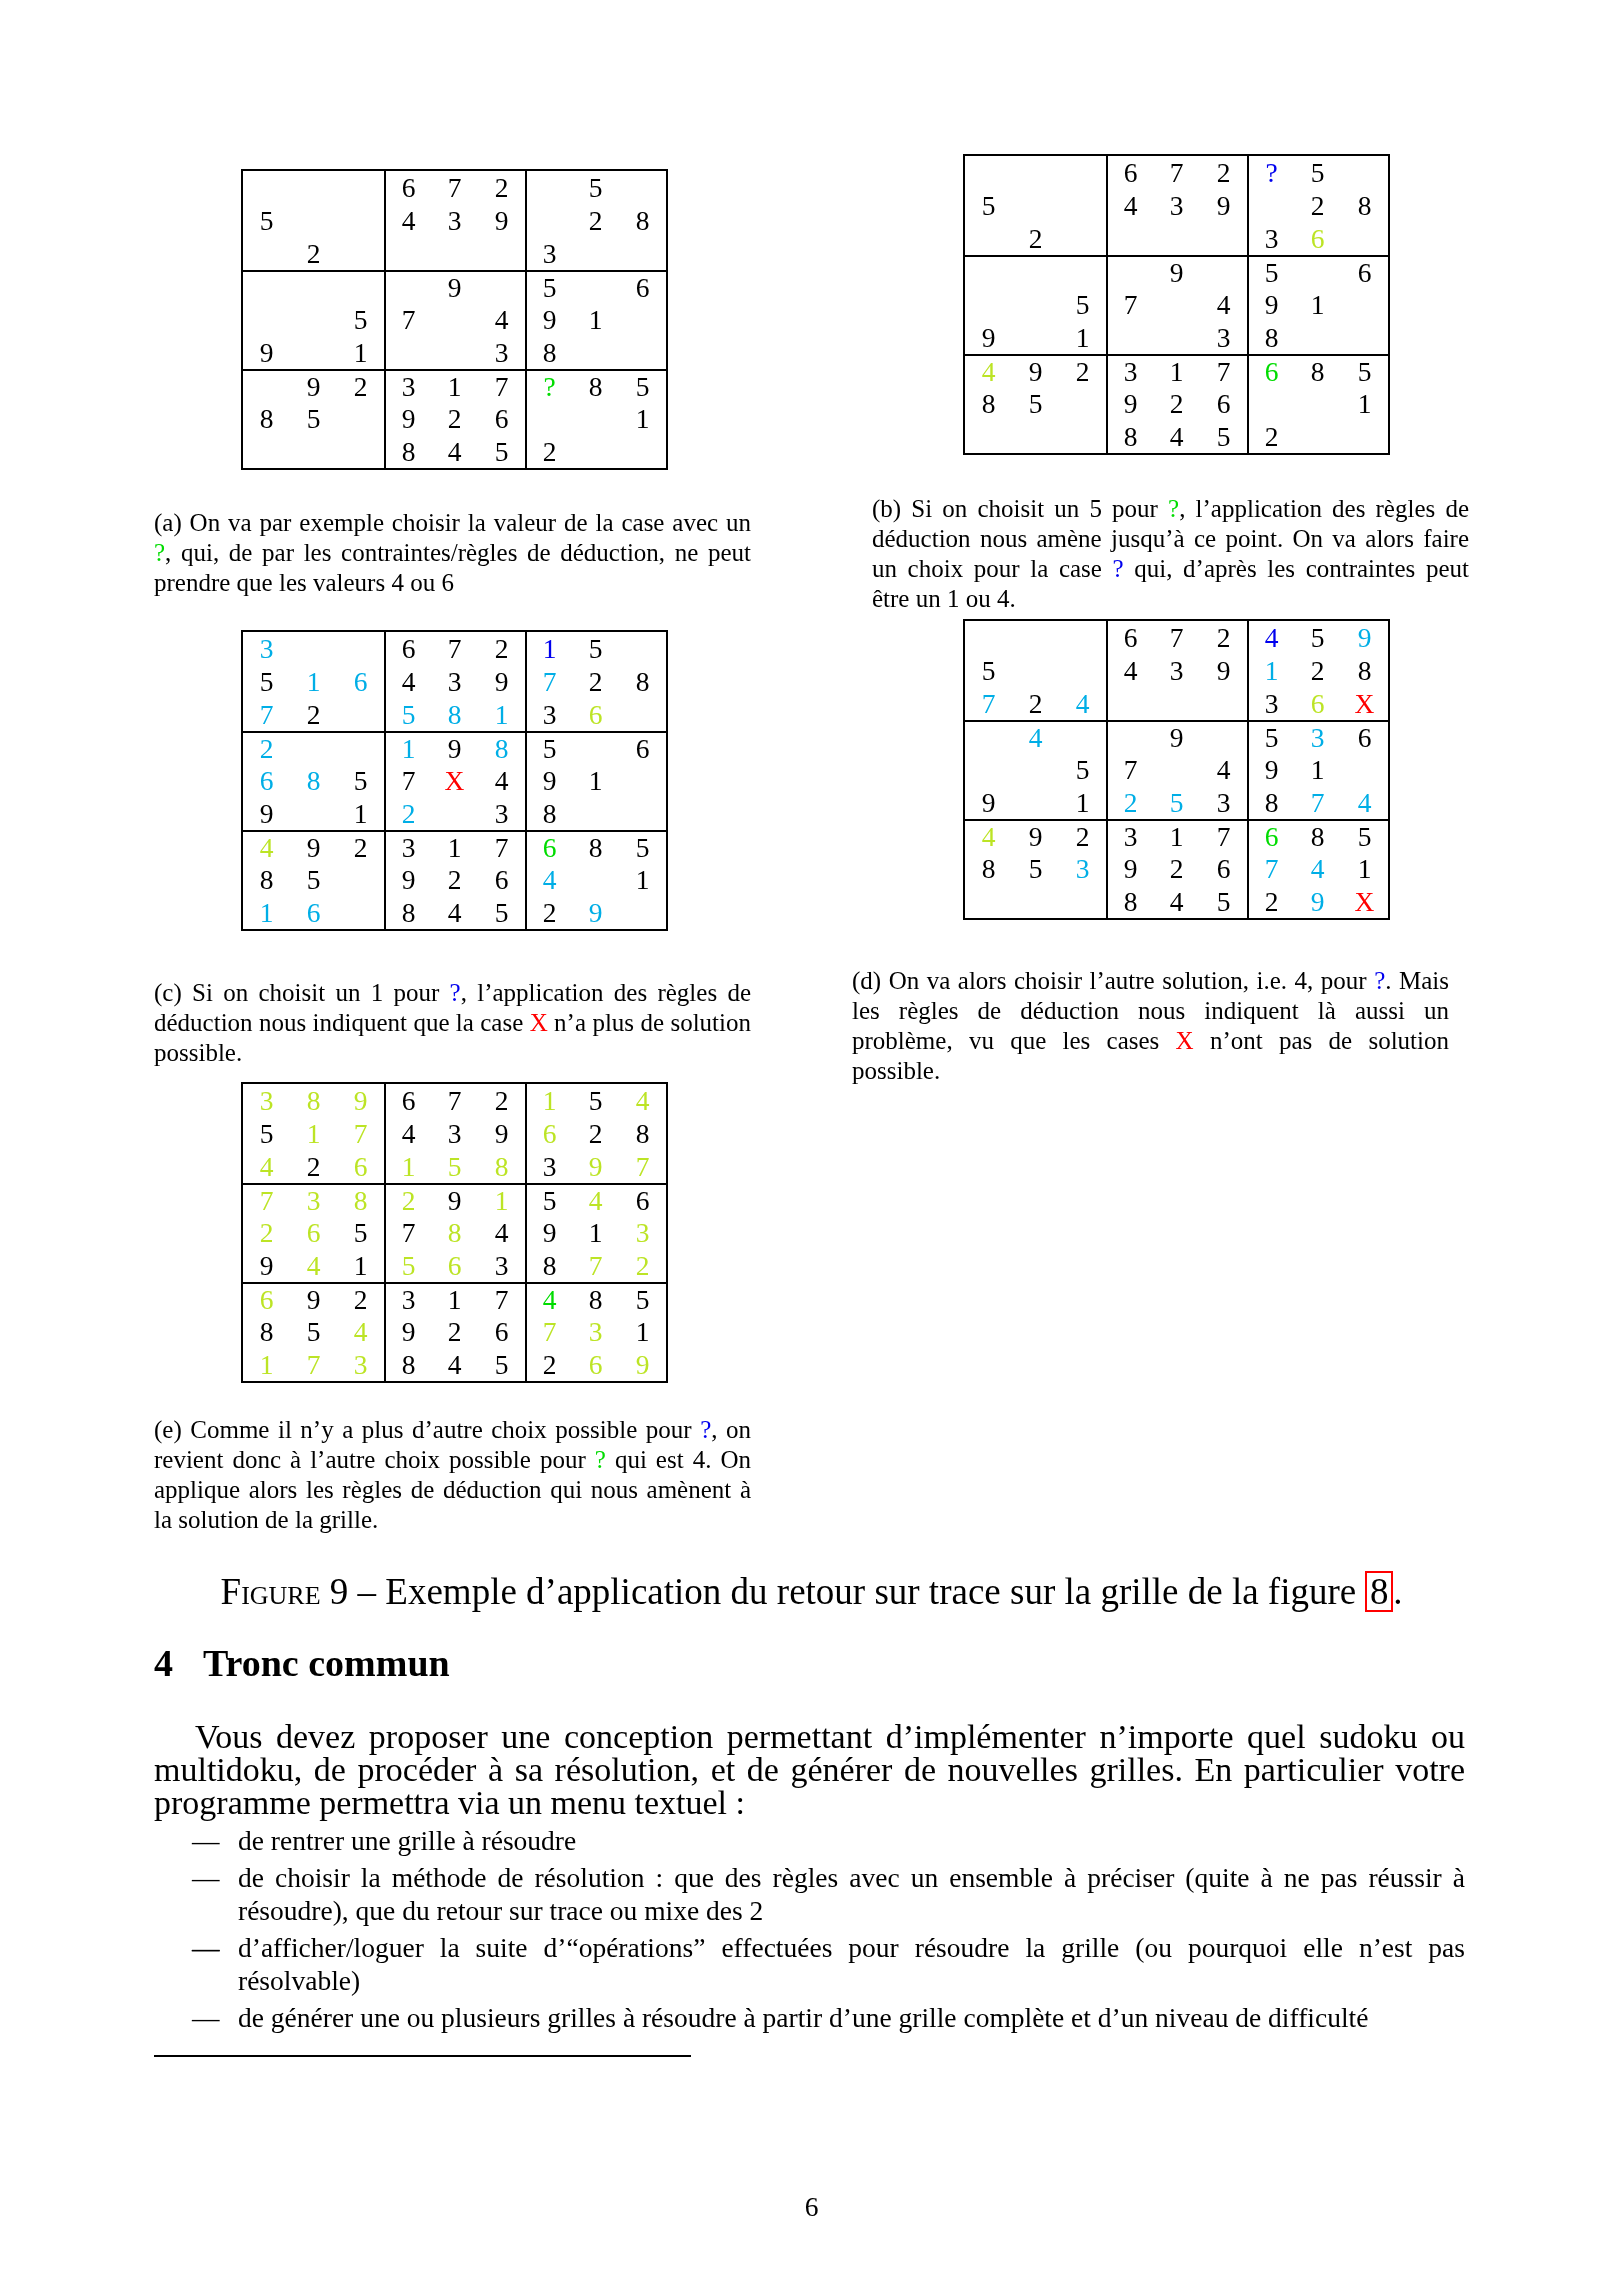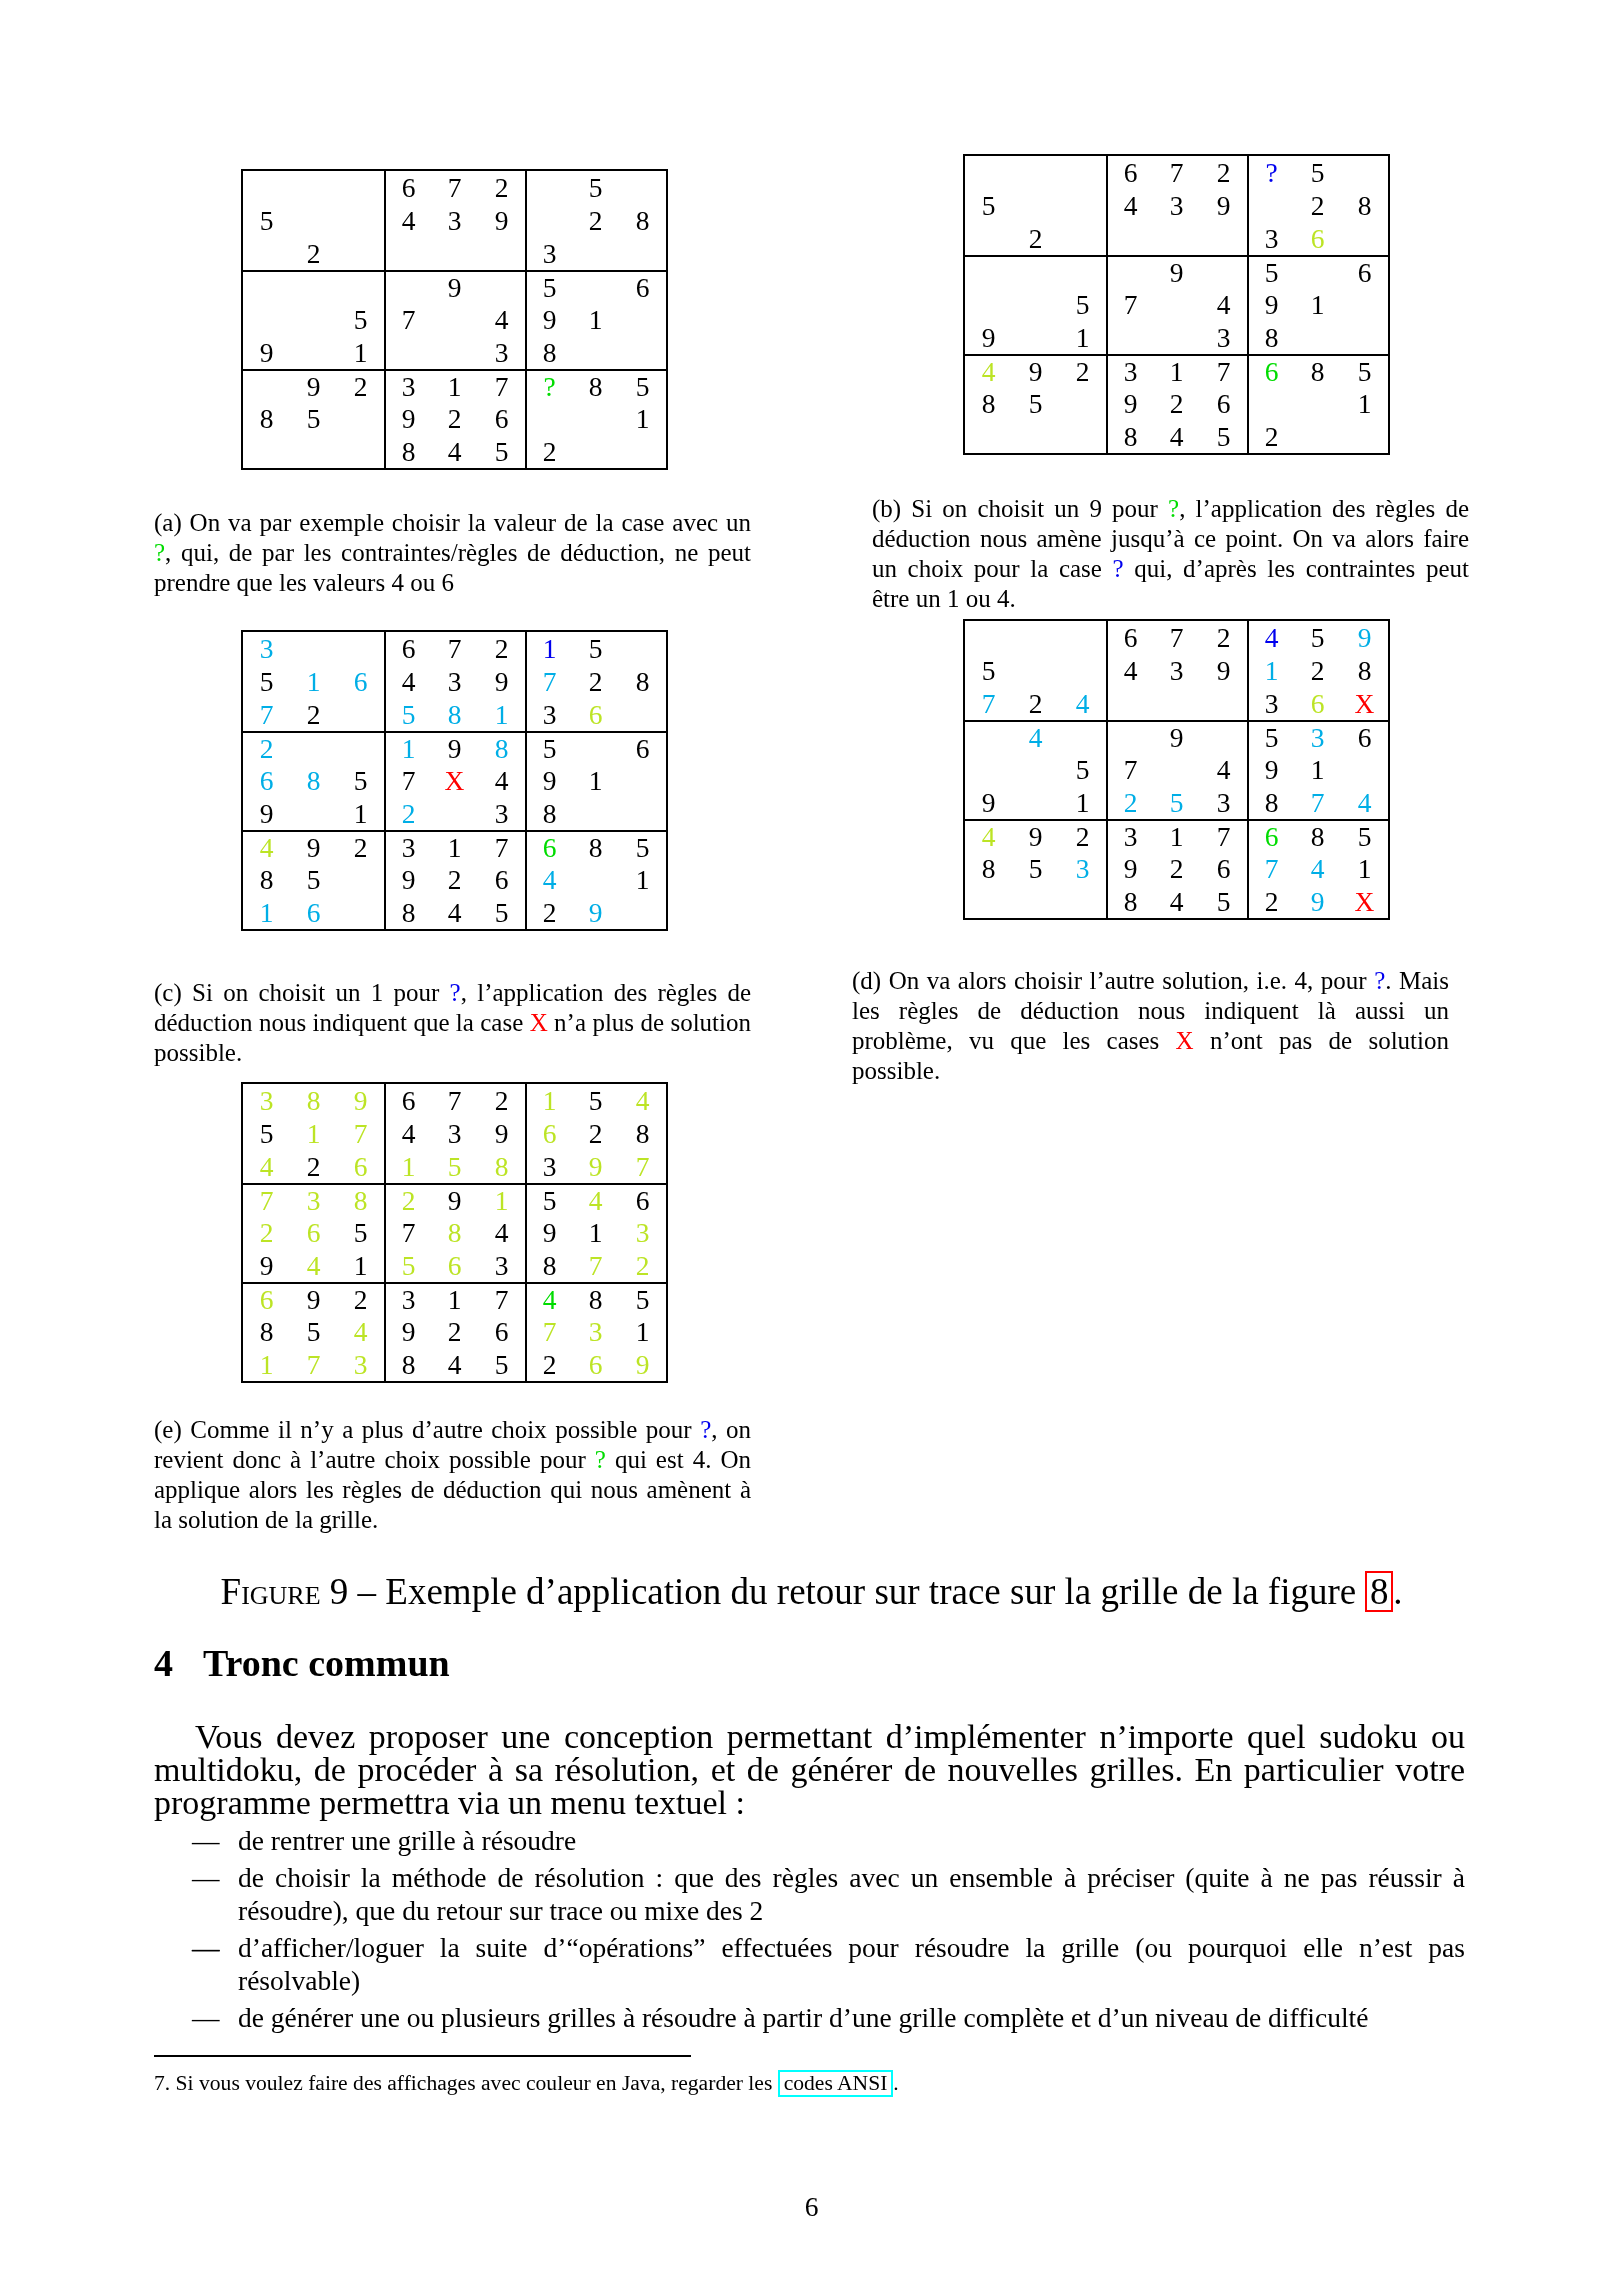--- a/index.html
+++ b/index.html
@@ -478,21 +478,21 @@
     <div class="cell c-lime">3</div>
     <div class="cell bl">8</div>
     <div class="cell">4</div>
     <div class="cell">5</div>
     <div class="cell bl">2</div>
     <div class="cell c-lime">6</div>
     <div class="cell c-lime">9</div>
   </div>
 
 <div class="subcaption" style="left:154px;  top:508px;"><span>(a) On va par exemple choisir la valeur de la case avec un </span><span class="c-green">?</span><span>, qui, de par les contraintes/règles de déduction, ne peut prendre que les valeurs 4 ou 6</span></div>
-<div class="subcaption" style="left:872px; top:494px;"><span>(b) Si on choisit un 9 pour </span><span class="c-green">?</span><span>, l’application des règles de déduction nous amène jusqu’à ce point. On va alors faire un choix pour la case </span><span class="c-blue">?</span><span> qui, d’après les contraintes peut être un 1 ou 4.</span></div>
+<div class="subcaption" style="left:872px; top:494px;"><span>(b) Si on choisit un 5 pour </span><span class="c-green">?</span><span>, l’application des règles de déduction nous amène jusqu’à ce point. On va alors faire un choix pour la case </span><span class="c-blue">?</span><span> qui, d’après les contraintes peut être un 1 ou 4.</span></div>
 <div class="subcaption" style="left:154px;  top:972px;margin-top:6px;"><span>(c) Si on choisit un 1 pour </span><span class="c-blue">?</span><span>, l’application des règles de déduction nous indiquent que la case </span><span class="c-red">X</span><span> n’a plus de solution possible.</span></div>
 <div class="subcaption" style="left:852px; top:966px;"><span>(d) On va alors choisir l’autre solution, i.e. 4, pour </span><span class="c-blue">?</span><span>. Mais les règles de déduction nous indiquent là aussi un problème, vu que les cases </span><span class="c-red">X</span><span> n’ont pas de solution possible.</span></div>
 <div class="subcaption" style="left:154px;  top:1415px;"><span>(e) Comme il n’y a plus d’autre choix possible pour </span><span class="c-blue">?</span><span>, on revient donc à l’autre choix possible pour </span><span class="c-green">?</span><span> qui est 4. On applique alors les règles de déduction qui nous amènent à la solution de la grille.</span></div>
 
 <div class="figure-caption"><span class="smallcaps">Figure 9</span><span> – Exemple d’application du retour sur trace sur la grille de la figure </span><span class="boxed boxed-red">8</span><span>.</span></div>
 
 <div class="main-text">
   <h2 class="section-heading">
     <span>4</span>
     <span>Tronc commun</span>
@@ -502,17 +502,16 @@
     <li><span class="dash">—</span><span><span>de rentrer une grille à résoudre</span></span></li>
     <li><span class="dash">—</span><span><span>de choisir la méthode de résolution : que des règles avec un ensemble à préciser (quite à ne pas réussir à résoudre), que du retour sur trace ou mixe des 2</span></span></li>
     <li><span class="dash">—</span></li>
     <li><span class="dash">—</span><span><span>d’afficher/loguer la suite d’“opérations” effectuées pour résoudre la grille (ou pourquoi elle n’est pas résolvable)</span></span></li>
     <li><span class="dash">—</span><span><span>de générer une ou plusieurs grilles à résoudre à partir d’une grille complète et d’un niveau de difficulté</span></span></li>
   </ul>
 </div>
 
 <div class="footnote">
   <div class="footnote-rule"></div>
-  <div class="footnote-text"><span>7. Si vous voulez faire des affichages avec couleur en Java, regarder les </span><span class="boxed boxed-cyan">codes ANSI</span><span>.</span></div>
 </div>
 
 <div class="page-number">6</div>
 
 
 </body></html>

